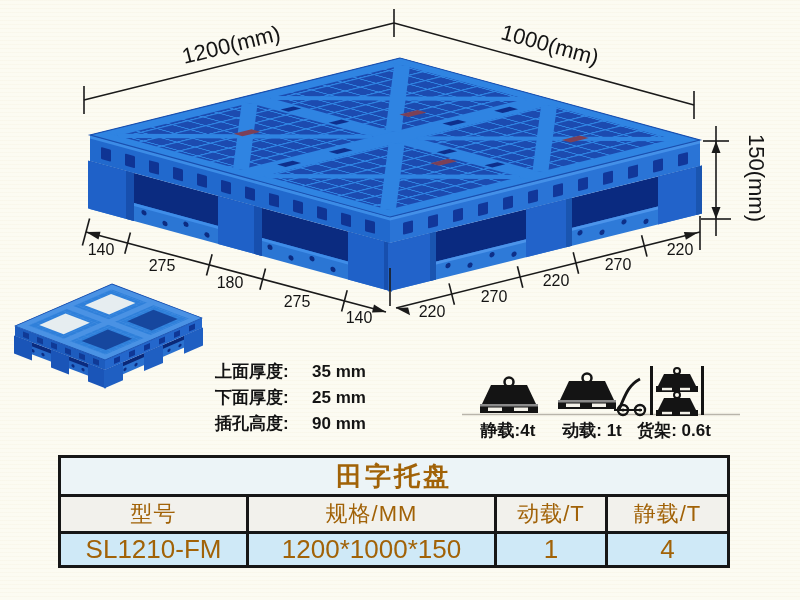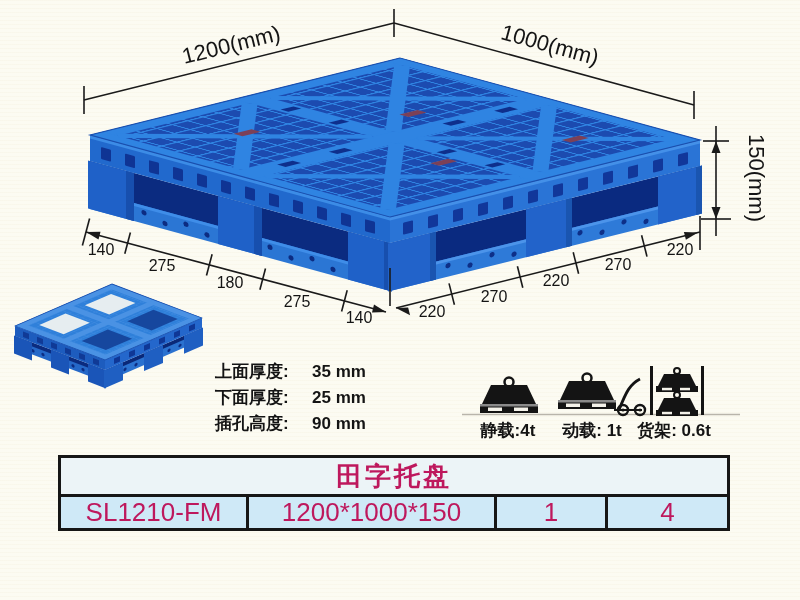--- a/index.html
+++ b/index.html
@@ -18,21 +18,21 @@
   svg text{ font-family:"Liberation Sans", sans-serif; fill:#141414; }
   .dim-big{ font-size:22px; }
   .dim-seg{ font-size:16px; }
   .dim-rot{ font-size:22px; }
   .spec-line{ font-size:17px; font-weight:600; }
   .icon-label{ font-size:17px; font-weight:700; }
 
   table.spec-table{
     position:absolute; left:58px; top:455px; width:669px;
     border-collapse:collapse; table-layout:fixed;
-    color:#be185d; z-index:3;
+    color:#a16207; z-index:3;
   }
   table.spec-table td{
     border:3px solid #161616; text-align:center; vertical-align:middle;
     overflow:hidden; white-space:nowrap; padding:0;
   }
   td.t-title{ height:36px; background:#ecf4f7; font-size:26px; font-weight:bold; letter-spacing:3px;}
   tr.t-head td{ height:34px; background:#f2f1ec; font-size:22px; letter-spacing:1px;}
   tr.t-data td{ height:31px; background:#cfe9f7; font-size:26px; }
 </style>
 </head>
@@ -387,20 +387,26 @@
     <colgroup>
       <col style="width:188px">
         <col style="width:248px">
         <col style="width:111px">
         <col style="width:122px">
     </colgroup>
     <tbody>
       <tr>
         <td class="t-title" colspan="4">田字托盘</td>
       </tr>
+      <tr class="t-head">
+        <td>型号</td>
+        <td>规格/MM</td>
+        <td>动载/T</td>
+        <td>静载/T</td>
+      </tr>
       <tr class="t-data">
         <td>SL1210-FM</td>
         <td>1200*1000*150</td>
         <td>1</td>
         <td>4</td>
       </tr>
     </tbody>
   </table>
 
 </div>

